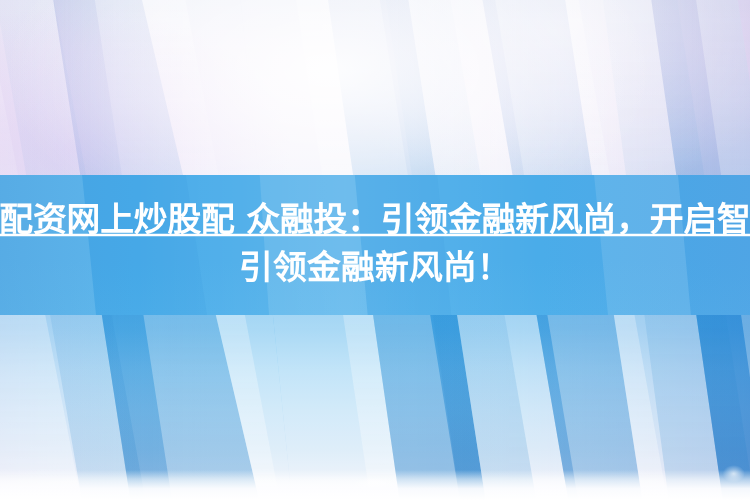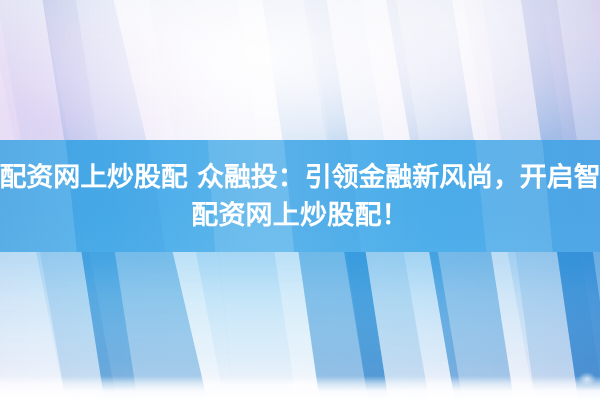--- a/index.html
+++ b/index.html
@@ -108,21 +108,21 @@
   }
   .hl-line{
     color:#ffffff;
     font-size:27px;
     line-height:38px;
     font-weight:700;
     letter-spacing:.2px;
     white-space:nowrap;
     text-align:center;
   }
-  .hl-line.l1{letter-spacing:-.1px;}
+  .hl-line.l1{letter-spacing:-.1px;text-decoration:underline;}
 </style>
 </head>
 <body>
 
 <div id="stage">
 
   <div class="layer bg-base"></div>
   <div class="layer bg-htint"></div>
 
   <div class="chev">
@@ -194,20 +194,20 @@
           <polygon points="214,0 268,0 318,400 250,400" fill="#ffffff"></polygon>
           <polygon points="416,0 470,0 520,400 470,400" fill="#ffffff"></polygon>
         </g>
       </svg>
     </div>
     <div class="blueband-tint"></div>
   </div>
 
   <div class="headline">
     <div class="hl-line l1">配资网上炒股配 众融投：引领金融新风尚，开启智</div>
-    <div class="hl-line l2">配资网上炒股配！</div>
+    <div class="hl-line l2">引领金融新风尚！</div>
   </div>
 
   <div class="smudge"></div>
   <div class="smudge2"></div>
   <div class="bottomfade"></div>
 
 </div>
 
 </body></html>

